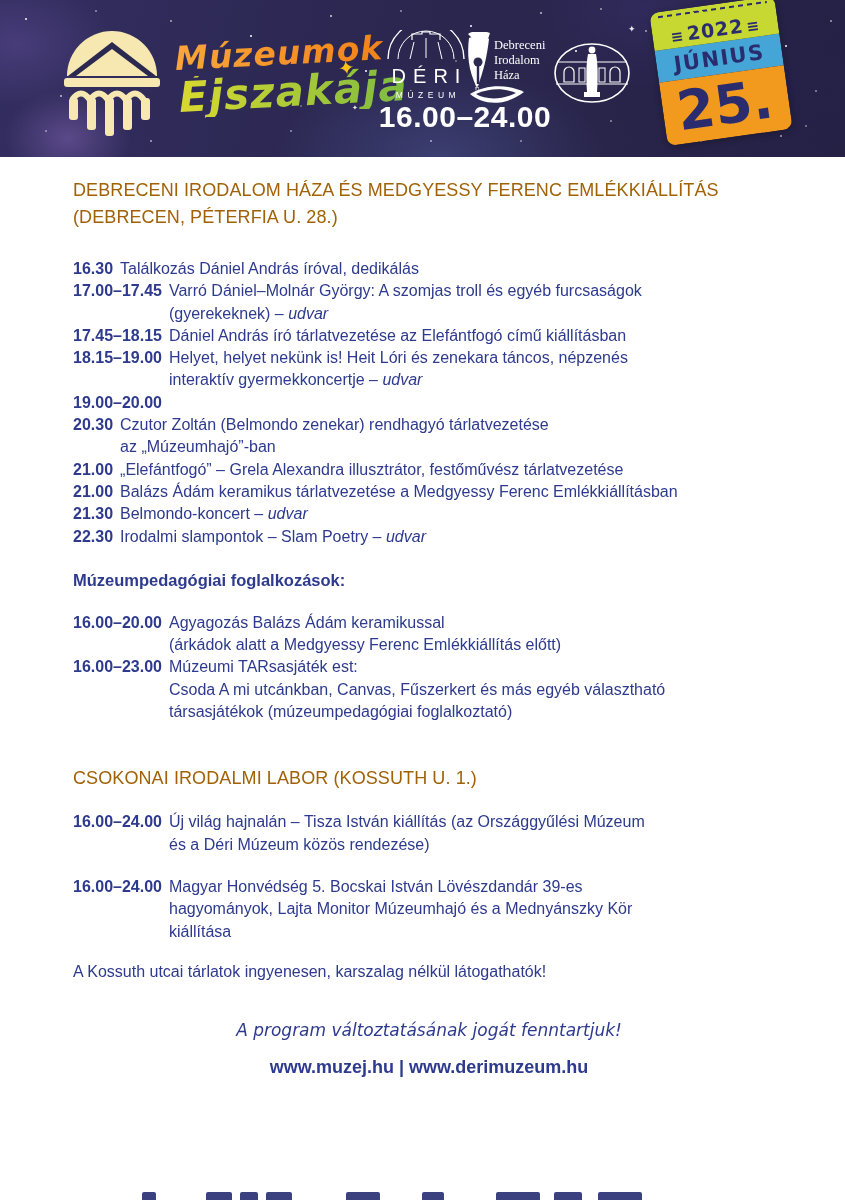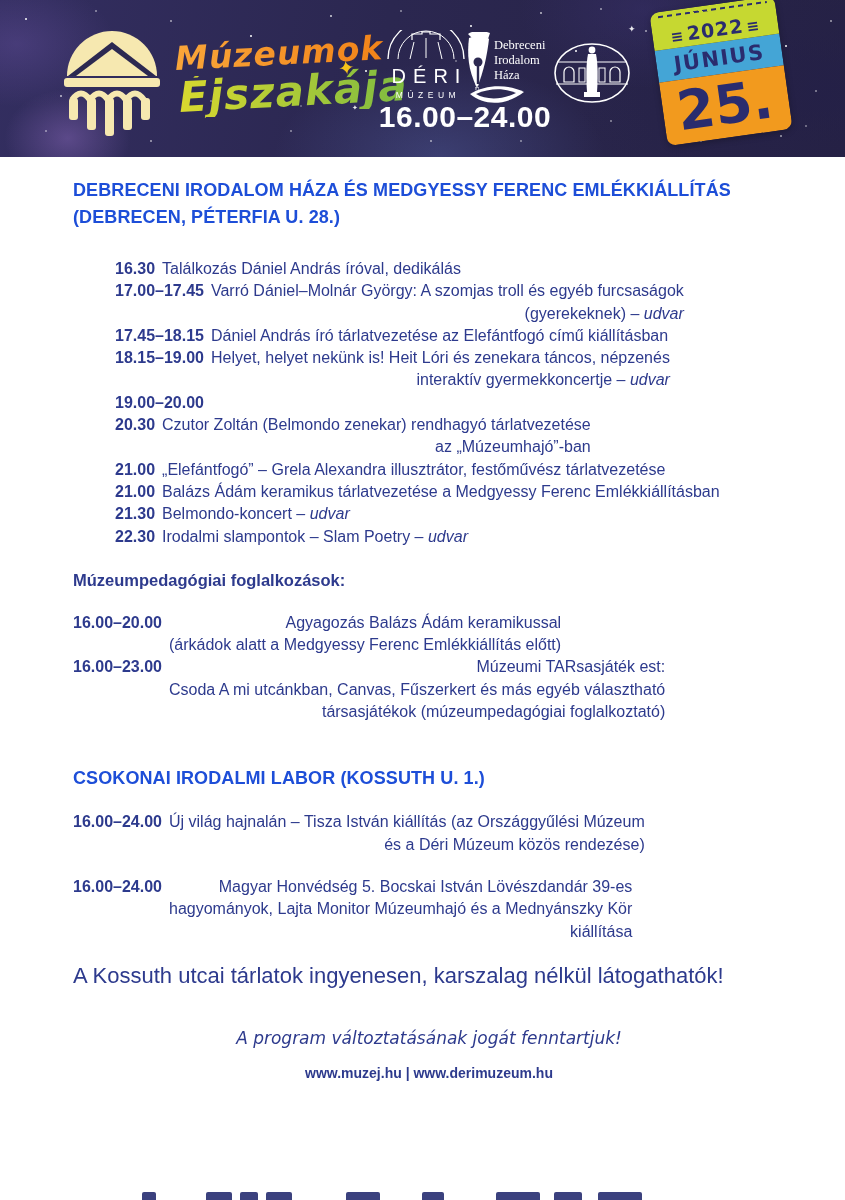--- a/index.html
+++ b/index.html
@@ -82,36 +82,36 @@
   .badge-perf{position:absolute;left:8px;right:8px;top:4px;height:2px;
     background:repeating-linear-gradient(90deg,#2a2c6e 0 5px,transparent 5px 9px);}
   .badge-flank{font-size:15px;margin:0 3px;}
   .badge-month{height:32px;background:#44a5d6;display:flex;align-items:center;justify-content:center;
     font-size:21px;font-weight:bold;letter-spacing:1.5px;}
   .badge-day{height:64px;background:#f29a1e;display:flex;align-items:center;justify-content:center;
     font-size:54px;font-weight:bold;line-height:1;padding-right:2px;}
 
   
   .content{position:absolute;left:73px;top:157px;width:712px;}
-  .sec-title{font-size:18px;font-weight:bold;line-height:27px;letter-spacing:.1px;color:#1d4ed8;}
+  .sec-title{font-size:18px;font-weight:normal;line-height:27px;letter-spacing:.1px;color:#a16207;}
   .t1{margin-top:20px;}
-  .schedule{margin-top:27px;font-size:16px;line-height:22.3px;margin-left:42px;}
+  .schedule{margin-top:27px;font-size:16px;line-height:22.3px;}
   .item{display:flex;align-items:flex-start;}
   .time{font-weight:bold;white-space:pre;margin-right:7px;}
-  .desc{min-width:0;text-align:right;}
+  .desc{min-width:0;}
   .line{white-space:nowrap;}
   .line em{font-style:italic;}
   .ped-title{margin-top:23px;font-size:16.5px;font-weight:bold;}
   .ped-list{margin-top:22px;font-size:16px;line-height:22.3px;}
   .sec2-title{margin-top:42px;}
   .s2-list{margin-top:19px;font-size:16px;line-height:22.3px;}
   .s2-list .item{margin-bottom:20px;}
-  .note{margin-top:4px;font-size:22px;}
+  .note{margin-top:4px;font-size:16px;}
   .footer-disclaimer{margin-top:39px;text-align:center;font-style:italic;font-size:17px;font-family:"DejaVu Sans",sans-serif;}
-  .footer-links{margin-top:17px;text-align:center;font-weight:bold;font-size:14px;cursor:pointer;}
+  .footer-links{margin-top:17px;text-align:center;font-weight:bold;font-size:18px;cursor:pointer;}
 
   
   .bottom-strip{position:absolute;left:142px;bottom:0;height:8px;display:flex;}
   .bottom-strip span{background:#3b417e;border-radius:2px 2px 0 0;display:block;height:8px;}
 </style>
 </head>
 <body>
 
 <div class="page">
 

